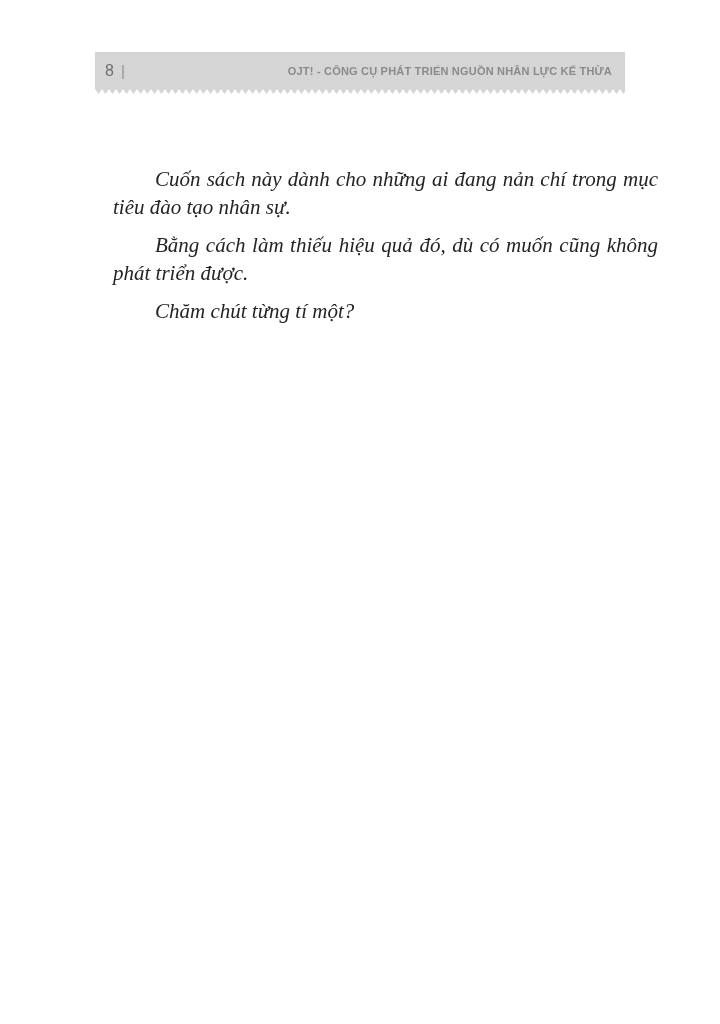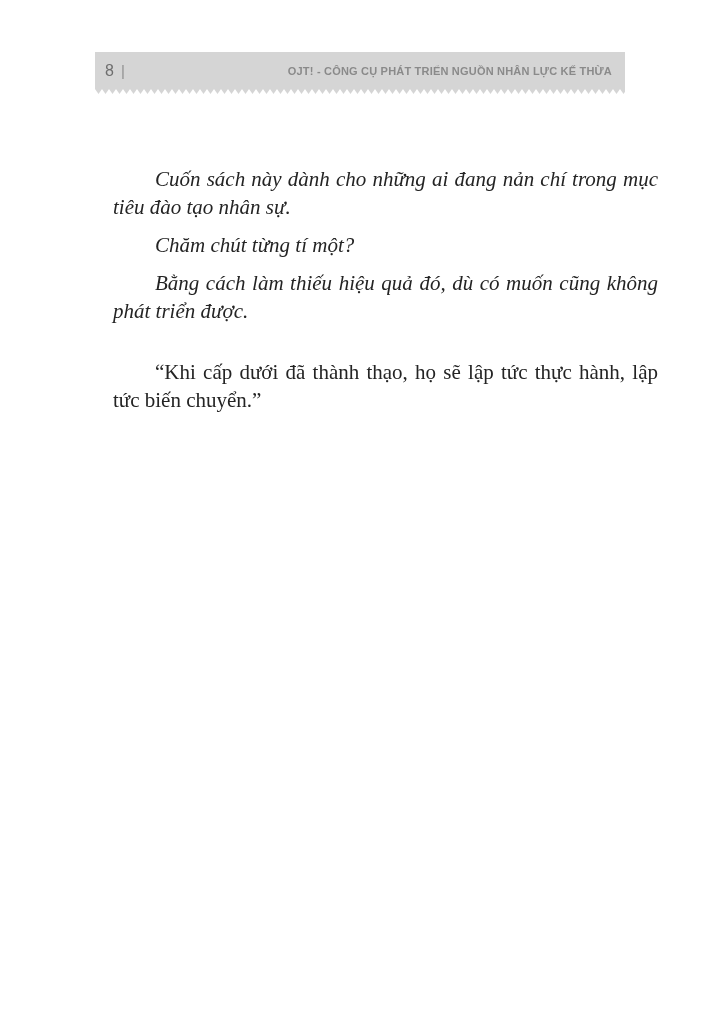--- a/index.html
+++ b/index.html
@@ -95,18 +95,17 @@
         <pattern id="zz" width="7" height="5" patternUnits="userSpaceOnUse">
           <path d="M0,0 L7,0 L3.5,5 Z"></path>
         </pattern>
       </defs>
       <rect width="530" height="5" fill="url(#zz)"></rect>
     </svg>
   </header>
 
   <main class="page-body">
       <p class="para italic">Cuốn sách này dành cho những ai đang nản chí trong mục tiêu đào tạo nhân sự.</p>
+      <p class="para italic">Bằng cách làm thiếu hiệu quả đó, dù có muốn cũng không phát triển được.</p>
       <p class="para italic">Chăm chút từng tí một?</p>
-      <p class="para italic">Bằng cách làm thiếu hiệu quả đó, dù có muốn cũng không phát triển được.</p>
-      <p class="para regular spaced">“Khi cấp dưới đã thành thạo, họ sẽ lập tức thực hành, lập tức biến chuyển.”</p>
     </main>
 
 </div>
 
 </body></html>

